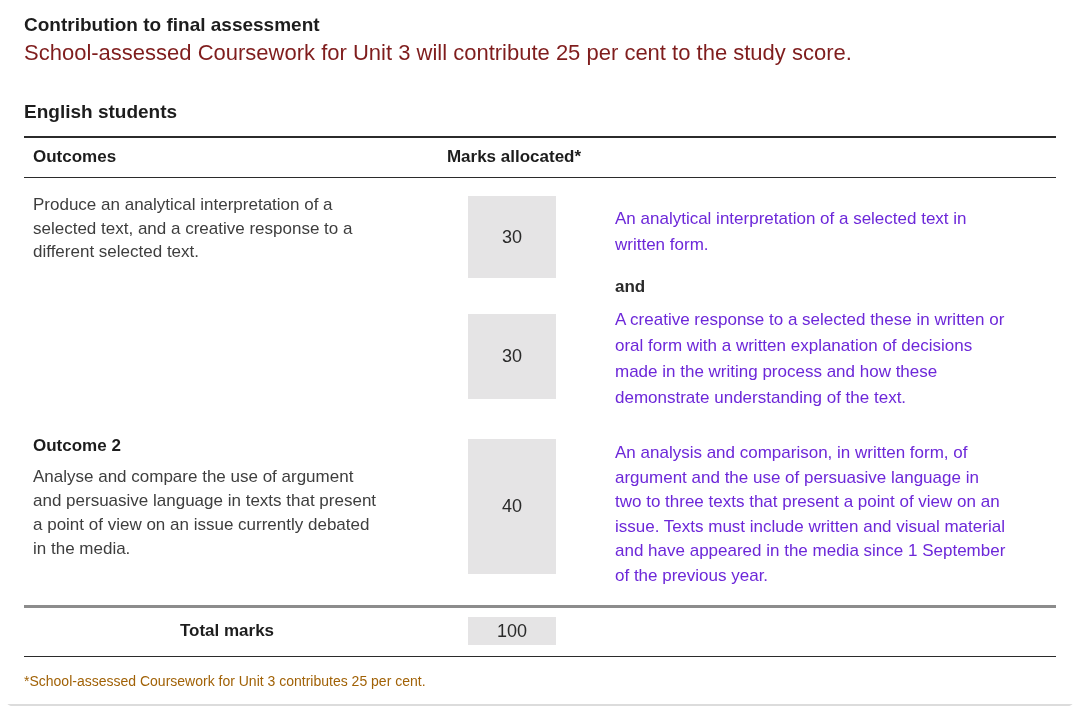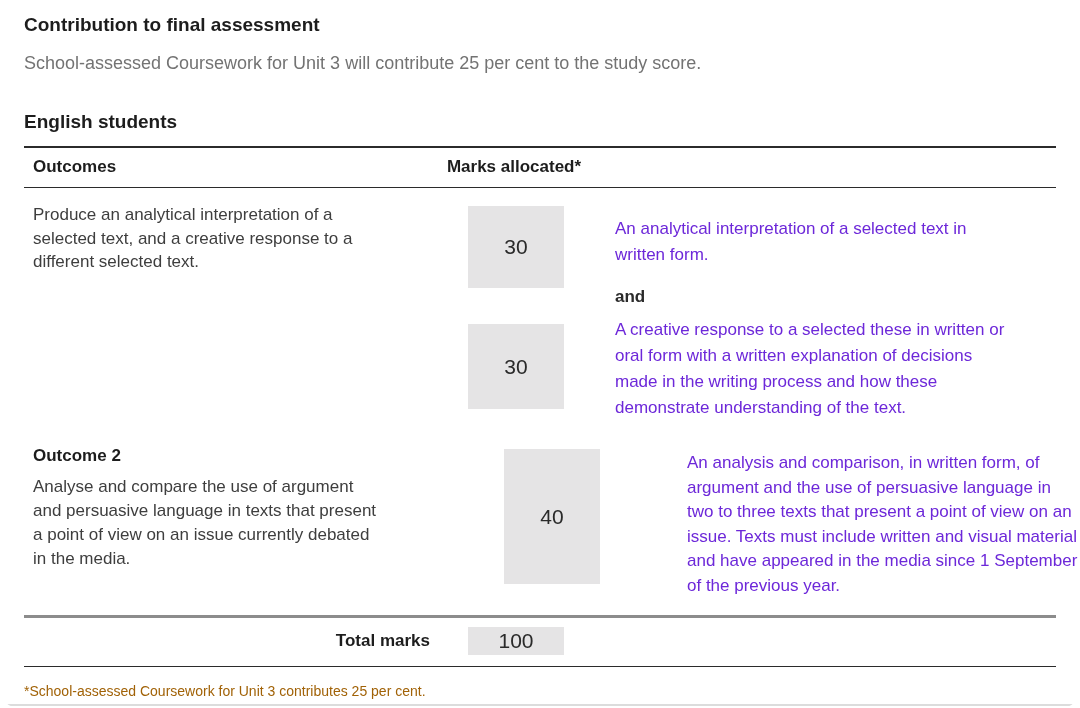--- a/index.html
+++ b/index.html
@@ -19,24 +19,24 @@
 
   .page-title {
     padding-top: 14px;
     font-size: 19px;
     line-height: 22px;
     font-weight: bold;
     color: #1d1d1d;
   }
 
   .intro {
-    margin-top: 16px;
-    font-size: 18px;
+    margin-top: 6px;
+    font-size: 22px;
     line-height: 22px;
-    color: #737373;
+    color: #7f1d1d;
   }
 
   .section-heading {
     margin-top: 37px;
     font-size: 19px;
     line-height: 22px;
     font-weight: bold;
     color: #1d1d1d;
   }
 
@@ -50,40 +50,40 @@
     border-bottom: 1.5px solid #2b2b2b;
   }
   .th { font-size: 17px; font-weight: bold; color: #1d1d1d; }
   .th-outcomes { padding-left: 9px; }
   .th-marks-cell { display: flex; justify-content: center; }
   .th-marks { white-space: nowrap; }
   .th-tasks { padding-left: 55px; }
 
   .trow { display: grid; grid-template-columns: 444px 92px 1fr; }
   .trow1 { padding: 15px 0 26px; }
-  .trow2 { padding: 0 0 17px; gap: 36px; }
+  .trow2 { padding: 0 0 17px; }
 
   .cell-outcome { padding-left: 9px; }
   .outcome-title {
     font-size: 17px;
     line-height: 18px;
     font-weight: bold;
     color: #1d1d1d;
     margin-bottom: 10px;
   }
   .outcome-lines span { display: block; font-size: 17px; line-height: 23.5px; white-space: nowrap; color: #3e3e3e; }
   .trow2 .outcome-lines span { line-height: 24px; }
 
   .mark-box {
-    width: 96px;
+    width: 88px;
     background: #e5e4e5;
     display: flex;
     align-items: center;
     justify-content: center;
-    font-size: 21px;
+    font-size: 18px;
     color: #2a2a2a;
   }
   .trow1 .mark-box-a { margin-top: 3px; height: 82px; }
   .trow1 .mark-box-b { margin-top: 36px; height: 85px; }
   .trow2 .mark-box-a { margin-top: 2px; height: 135px; }
 
   .cell-tasks { padding-left: 55px; }
   .task-p span { display: block; font-size: 17px; line-height: 26px; white-space: nowrap; color: #6d28d9; }
   .task-p.bold span { font-weight: bold; color: #2a2a2a; }
   .trow1 .task-p-0 { margin-top: 13px; }
@@ -94,21 +94,21 @@
 
   .total-row {
     display: grid;
     grid-template-columns: 444px 92px 1fr;
     align-items: center;
     border-top: 3px solid #8c8c8c;
     border-bottom: 1.5px solid #2b2b2b;
     padding: 9px 0 11px;
   }
   .total-label {
-    text-align: right;
+    text-align: center;
     padding-right: 38px;
     font-size: 17px;
     font-weight: bold;
     color: #1d1d1d;
   }
   .total-box { height: 28px; }
 
   .footnote {
     margin-top: 15px;
     font-size: 14px;

